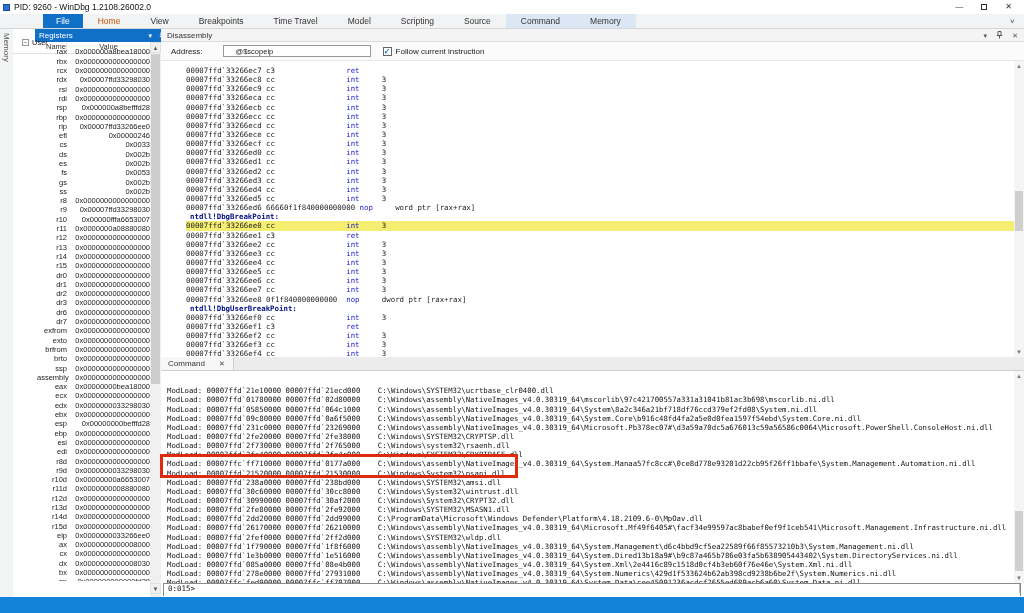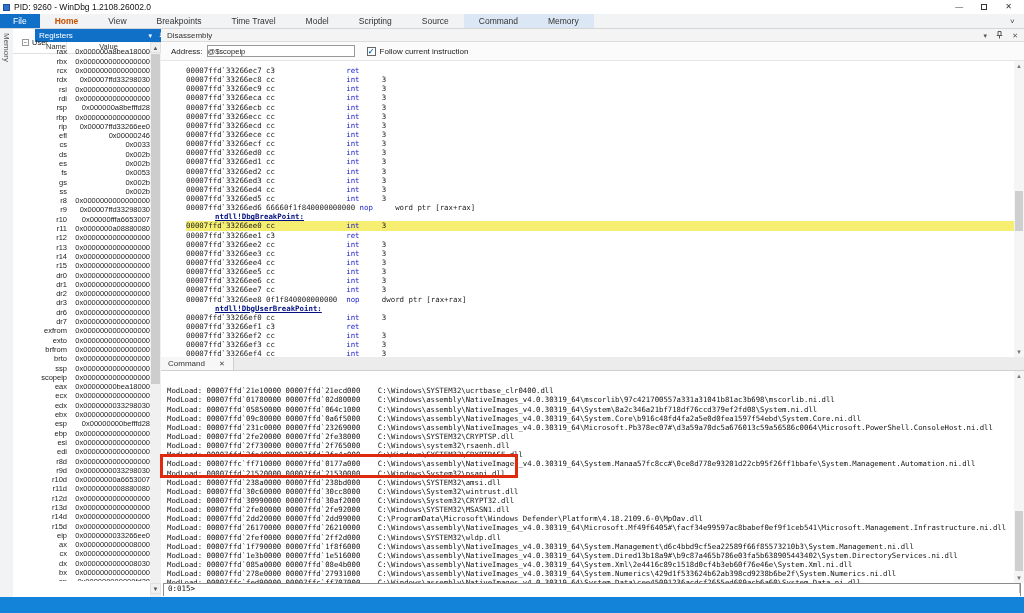--- a/index.html
+++ b/index.html
@@ -10,24 +10,24 @@
   
   #titlebar { left:0; top:0; width:1024px; height:14px; background:#ffffff;
     display:flex; align-items:center; font-size:8.5px; color:#111; }
   #app-icon { width:7px; height:7px; background:#2f6fd0; border:1px solid #1b4f9e; margin:0 4px 0 3px; }
   #win-controls { margin-left:auto; display:flex; align-items:center; gap:18px; padding-right:12px; color:#333; }
   #win-controls span { font-size:8px; line-height:8px; cursor:default; }
   #btn-max { display:inline-block; width:6px; height:6px; border:1px solid #333; }
 
   
   #ribbon { left:0; top:14px; width:1024px; height:15px; background:#f2f3f5;
-    border-bottom:1px solid #d4d6d9; display:flex; align-items:stretch; font-size:8.5px; }
+    border-bottom:1px solid #d4d6d9; display:flex; align-items:stretch; font-size:8.5px;padding-left:43px; }
   .rtab { display:flex; align-items:center; padding:0 15px; color:#333; }
   .rtab.file { background:#1070c8; color:#fff; padding:0 13px; }
-  .rtab.active { color:#c75000;font-weight:bold; }
+  .rtab.active { color:#c75000; }
   .rtab.context { background:#dce7f5; }
   #ribbon-chevron { margin-left:auto; padding:0 8px; color:#444; font-size:8px; display:flex; align-items:center; }
 
   
   #left-strip { left:0; top:29px; width:13px; height:568px; background:#f2f3f5; }
   #left-vtab { writing-mode:vertical-rl; font-size:8px; color:#555; margin:4px 0 0 2px; }
 
   
   #registers { left:13px; top:29px; width:148px; height:568px; background:#fff;
     border-right:1px solid #b9bcc0; }
@@ -54,32 +54,32 @@
   #reg-scroll .arr.down { position:absolute; bottom:3px; left:0; width:11px; }
 
   
   #disasm { left:161px; top:29px; width:863px; height:328px; background:#fff; border-bottom:1px solid #7f1d1d; }
   #dis-header { left:0; top:0; width:863px; height:13px; background:#f4f4f4; border-bottom:1px solid #dcdcdc;
     display:flex; align-items:center; font-size:8px; color:#333; padding:0 6px; }
   #dis-header .hicons { margin-left:auto; display:flex; gap:9px; align-items:center; color:#555; }
   #dis-header .hicons span { font-size:7px; line-height:7px; }
   #dis-toolbar { left:0; top:13px; width:863px; height:19px; background:#fbfbfb; border-bottom:1px solid #e6e6e6;
     display:flex; align-items:center; font-size:8px; color:#222; padding-left:10px; }
-  #address-input { width:148px; height:12px; border:1px solid #999; font-size:7.5px; padding:0 0;
-    margin-left:4px; font-family:"Liberation Sans", sans-serif; color:#222; background:#fff; }
+  #address-input { width:148px; height:12px; border:1px solid #999; font-size:7.5px; padding:0 12px;
+    margin-left:20px; font-family:"Liberation Sans", sans-serif; color:#222; background:#fff; }
   #follow-wrap { display:flex; align-items:center; margin-left:12px; gap:4px; }
   #follow-checkbox { width:9px; height:9px; border:1px solid #666; background:#fff; color:#1070c8;
     font-size:8px; line-height:8px; text-align:center; font-weight:bold; }
   #dis-body { left:0; top:32px; width:853px; height:296px; overflow:hidden; background:#fff;
     font-family:"DejaVu Sans Mono", monospace; font-size:7.4px; line-height:9.15px;
     padding:5px 0 0 25px; white-space:pre; color:#222; }
   .dis-line { height:9.15px; }
   .dis-line.hl { background:#f5ee71; margin-right:-25px; }
   .dis-line .mn { color:#2222cc; }
-  .dis-label { height:9.15px; color:#001080; font-weight:bold; text-decoration:underline; padding-left:4px;margin-left:25px; }
+  .dis-label { height:9.15px; color:#001080; font-weight:bold; padding-left:4px; }
   #dis-scroll { left:853px; top:32px; width:10px; height:296px; background:#f5f5f5; }
   #dis-scroll .arr { height:10px; text-align:center; font-size:6px; color:#777; line-height:10px; }
   #dis-scroll .arr.down { position:absolute; bottom:0; left:0; width:10px; }
   #dis-scroll .thumb { position:absolute; left:1px; top:130px; width:8px; height:40px; background:#cfcfcf; }
 
   
   #command { left:161px; top:357px; width:863px; height:240px; background:#fff; }
   #cmd-tabs { left:0; top:0; width:863px; height:14px; background:#ececec; border-bottom:1px solid #d0d0d0;
     display:flex; align-items:stretch; font-size:8px; color:#333; }
   #cmd-tab { display:flex; align-items:center; gap:14px; background:#f7f7f7;
@@ -296,21 +296,21 @@
       </div>
       <div class="reg-row">
         <span class="rn">brto</span>
         <span class="rv">0x0000000000000000</span>
       </div>
       <div class="reg-row">
         <span class="rn">ssp</span>
         <span class="rv">0x0000000000000000</span>
       </div>
       <div class="reg-row">
-        <span class="rn">scopeip</span>
+        <span class="rn">assembly</span>
         <span class="rv">0x0000000000000000</span>
       </div>
       <div class="reg-row">
         <span class="rn">eax</span>
         <span class="rv">0x00000000bea18000</span>
       </div>
       <div class="reg-row">
         <span class="rn">ecx</span>
         <span class="rv">0x0000000000000000</span>
       </div>

